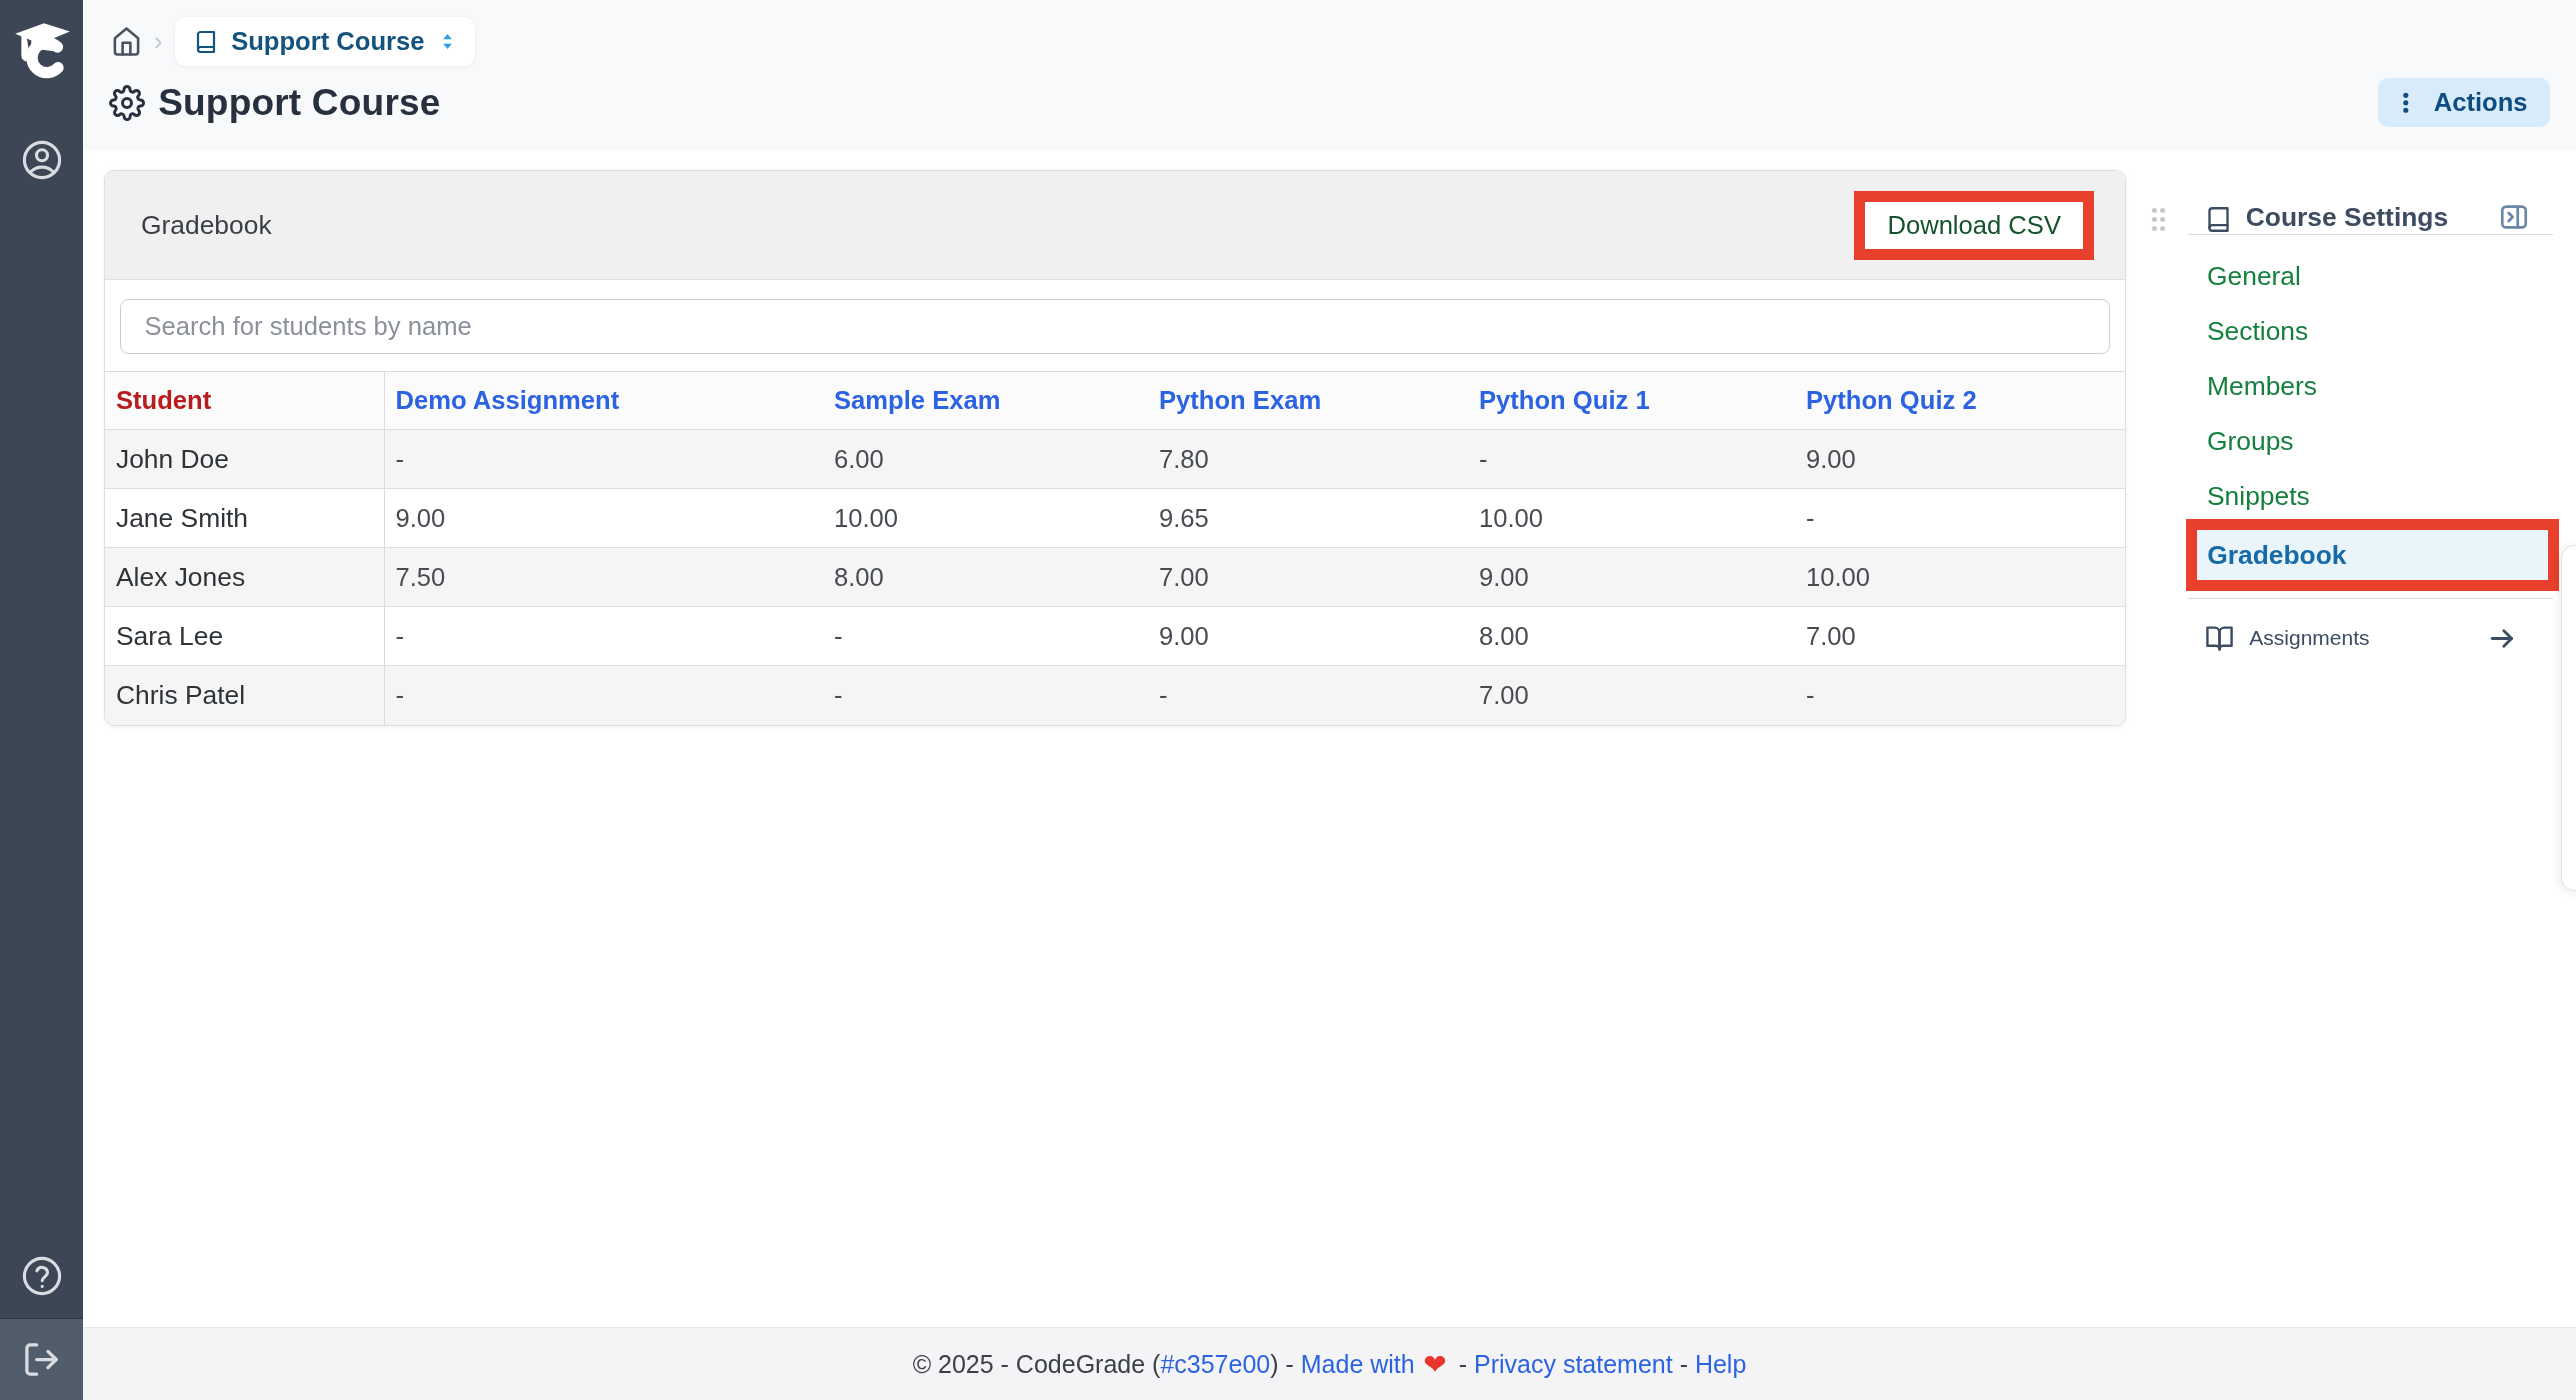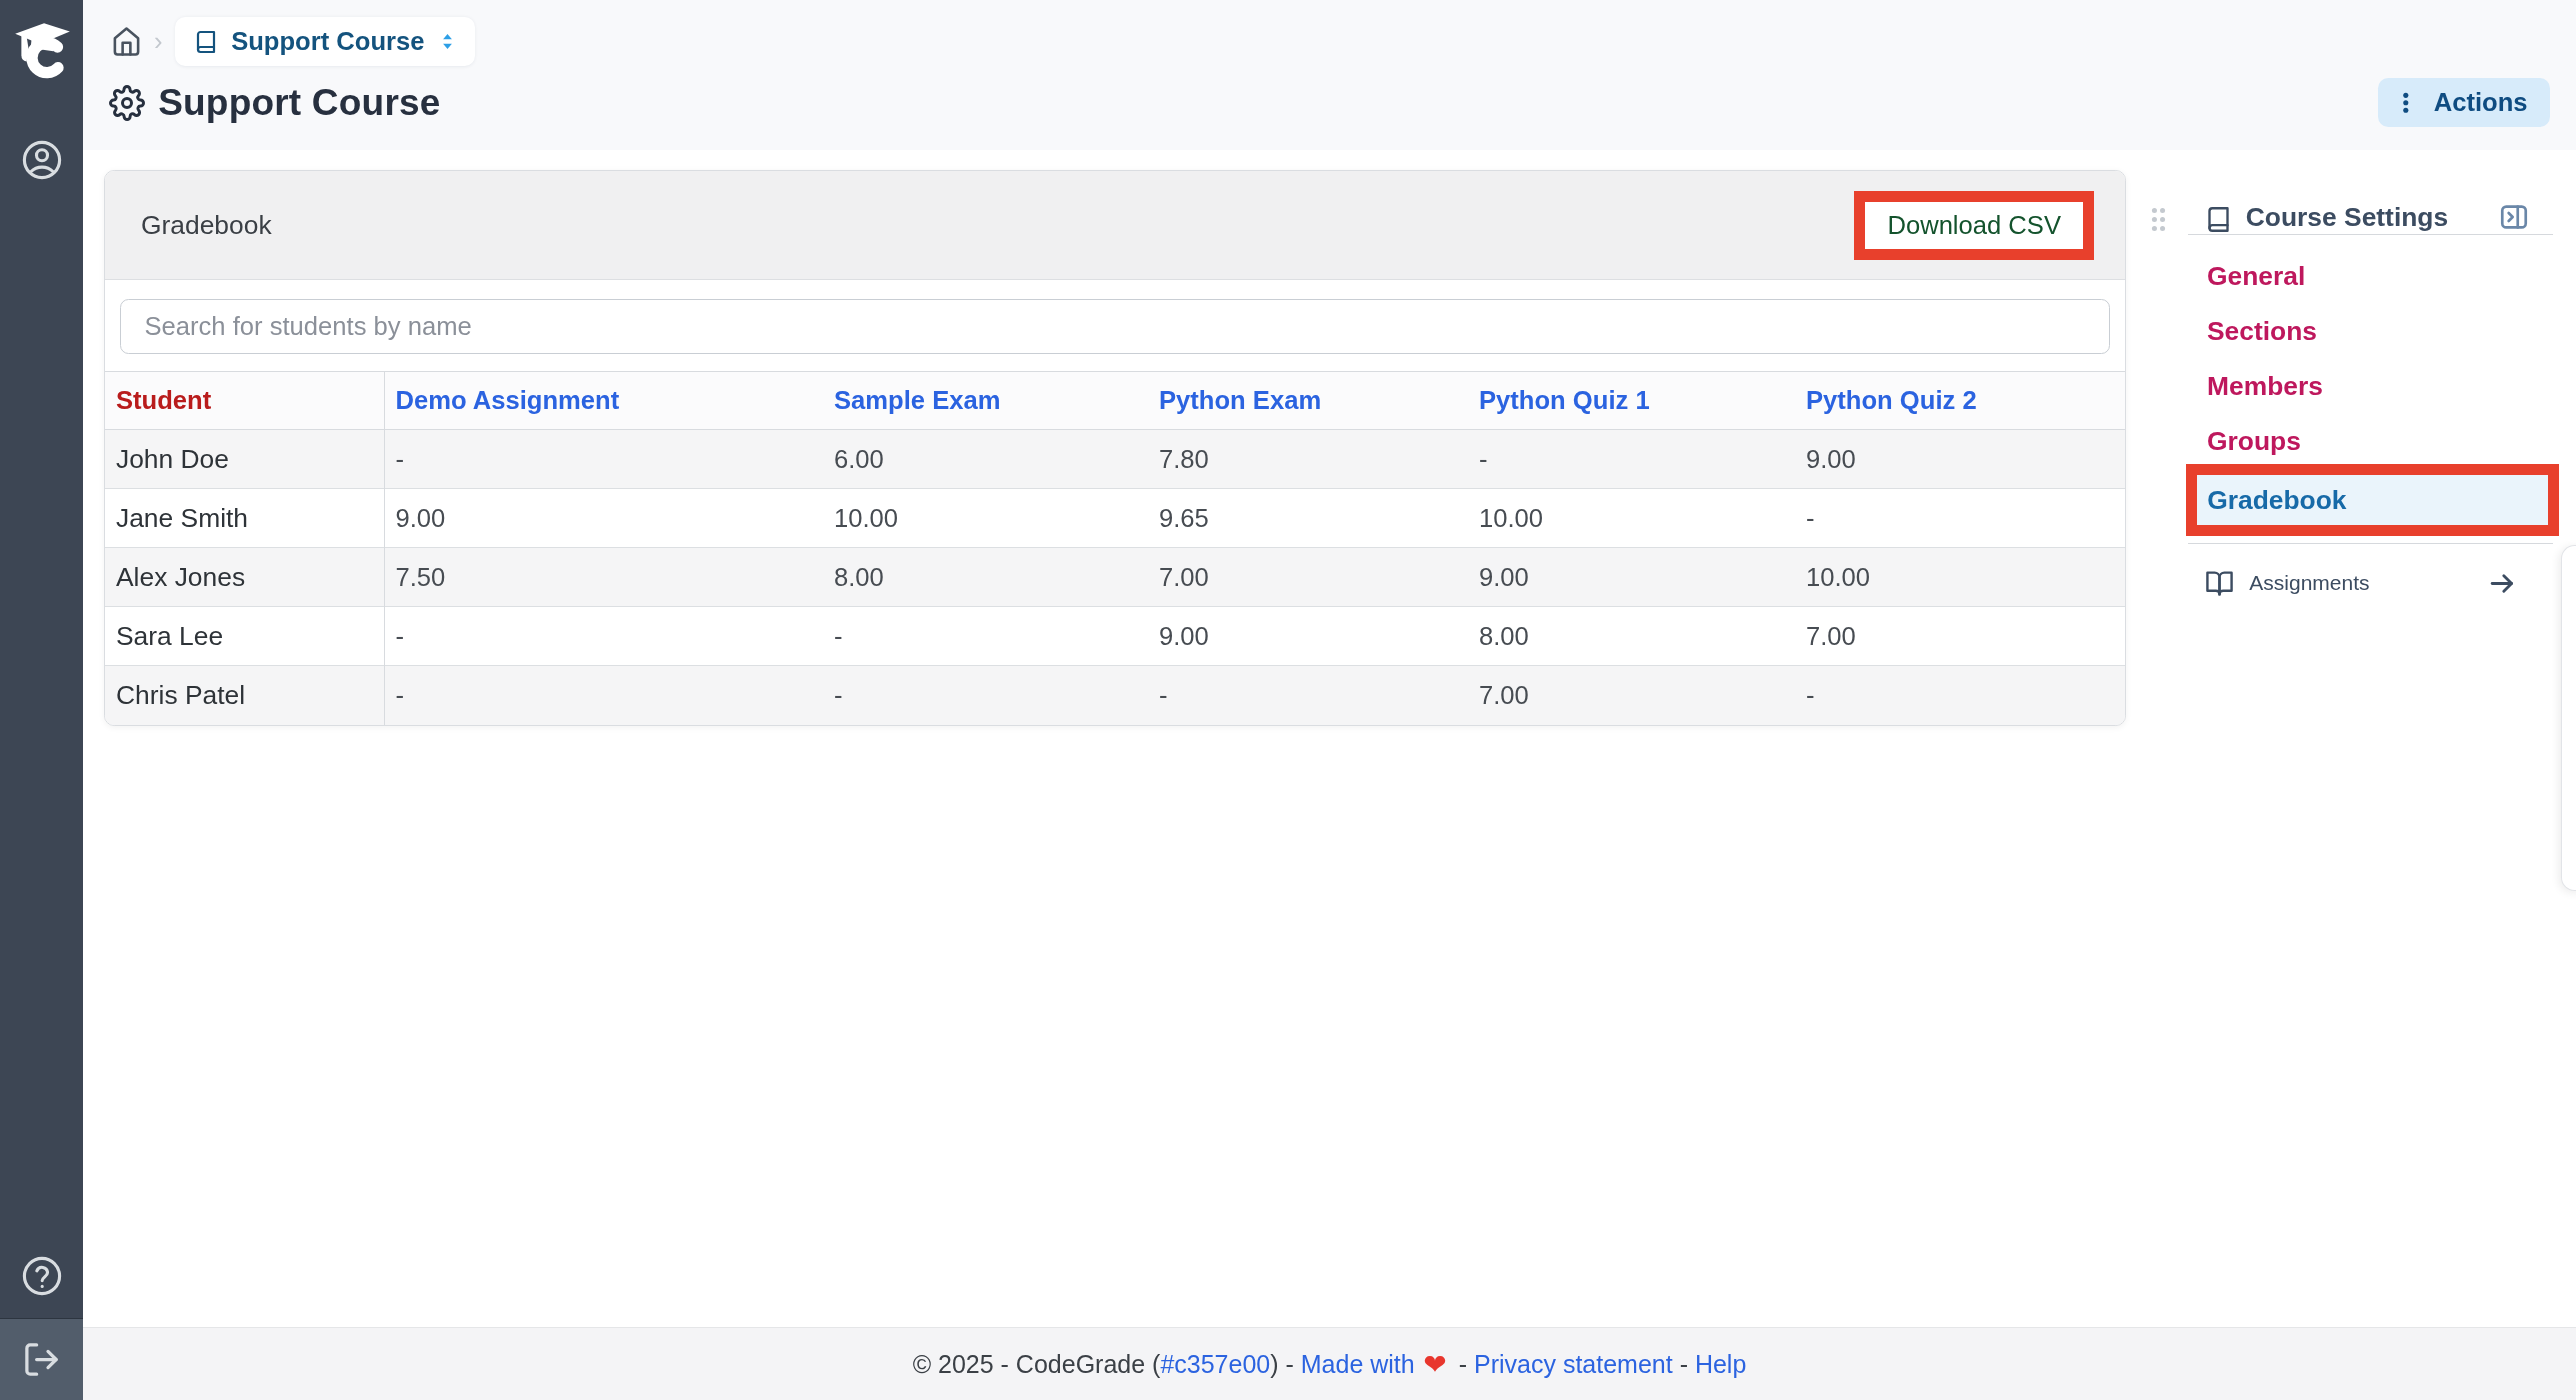--- a/index.html
+++ b/index.html
@@ -85,21 +85,21 @@
   .settings-panel { position:absolute; top:20.4px; left:2056px; width:430px; }
   .panel-header { height:63px; display:flex; align-items:flex-end; }
   .drag-dots { margin-left:10.2px; cursor:grab; }
   .panel-book { margin-left:37px; }
   .panel-title { font-size:26.4px; font-weight:600; color:#3C4C61; margin:0 0 0 13.6px; }
   .collapse-btn { margin-left:auto; margin-right:39px; background:none; border:none; padding:0; cursor:pointer; line-height:0; }
   .panel-divider { border:none; border-top:1.7px solid #D6D9DD; margin:0.9px 0 0 49px; width:365px; }
   .panel-nav { padding-top:13.6px; }
   .nav-item {
     display:block; height:55px; line-height:55px; padding-left:68px;
-    font-size:26.4px; font-weight:700; color:#be185d; text-decoration:none; cursor:pointer;
+    font-size:26.4px; font-weight:400; color:#15803d; text-decoration:none; cursor:pointer;
   }
   .redbox-nav { margin-top:-5.1px; margin-left:47px; width:373px; border:11px solid #E8402C; }
   .nav-item.active {
     height:50px; line-height:50px; padding-left:10.2px;
     background:#EAF4FB; color:#176AA8; font-weight:700;
   }
   .panel-divider.second { margin-top:6.8px; }
   .assignments-row { margin-top:12px; height:55px; display:flex; align-items:center; padding-left:66px; cursor:pointer; }
   .assignments-label { font-size:21px; font-weight:500; color:#3C4C61; margin-left:15.3px; }
   .assignments-arrow { margin-left:auto; margin-right:51px; }
@@ -310,20 +310,21 @@
             <polyline points="8 9 11 12 8 15"></polyline>
           </svg>
         </button>
       </div>
       <hr class="panel-divider">
       <nav class="panel-nav">
         <a class="nav-item">General</a>
         <a class="nav-item">Sections</a>
         <a class="nav-item">Members</a>
         <a class="nav-item">Groups</a>
+        <a class="nav-item">Snippets</a>
         <div class="redbox-nav">
           <a class="nav-item active">Gradebook</a>
         </div>
         <hr class="panel-divider second">
         <div class="assignments-row">
           <span style="line-height:0;">
             <svg viewBox="0 0 24 24" width="29" height="29" fill="none" stroke="#3C4C61" stroke-width="2" stroke-linecap="round" stroke-linejoin="round">
               <path d="M2 3h6a4 4 0 0 1 4 4v14a3 3 0 0 0-3-3H2z"></path>
               <path d="M22 3h-6a4 4 0 0 0-4 4v14a3 3 0 0 1 3-3h7z"></path>
             </svg>

